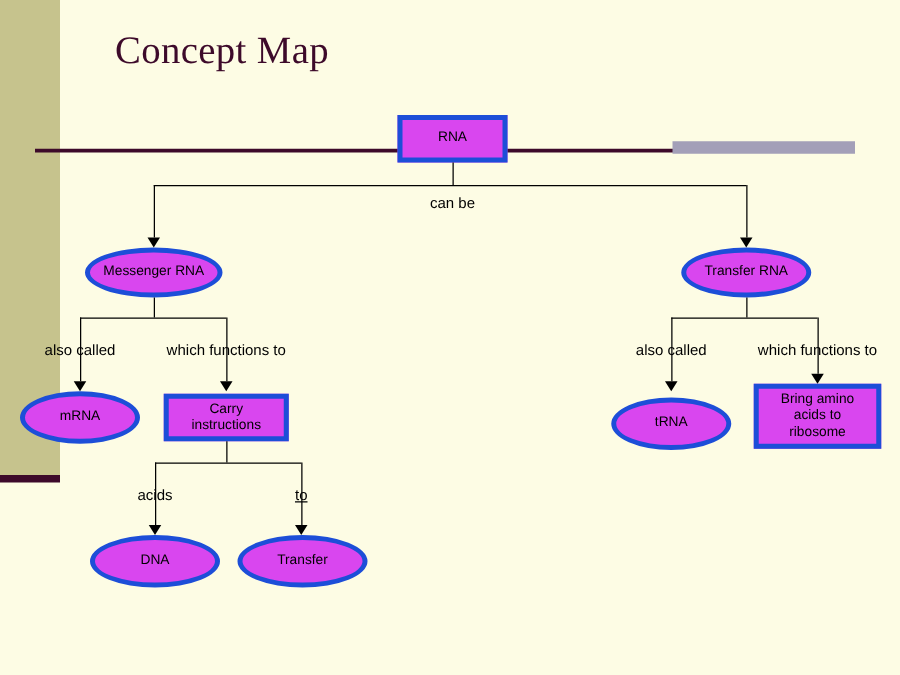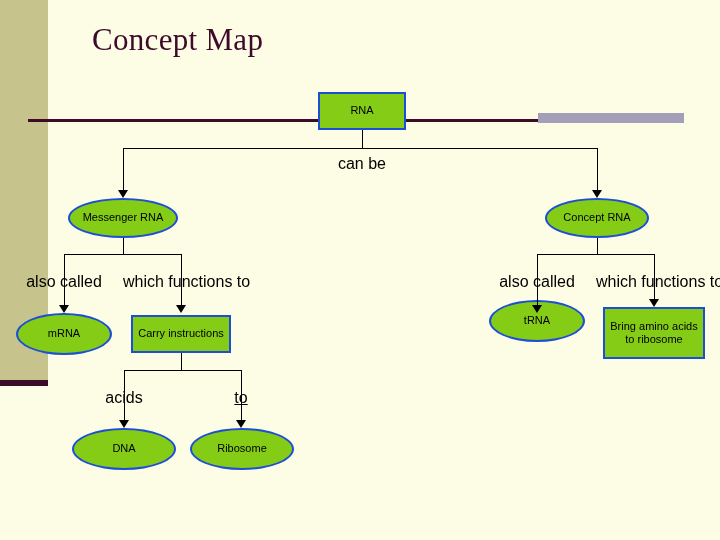--- a/index.html
+++ b/index.html
@@ -53,22 +53,22 @@
     left: 538px;
     top: 113px;
     width: 146px;
     height: 10px;
     background: #a39fb8;
   }
 
   
   .node {
     position: absolute;
-    background: #84cc16;
-    border: 2px solid #1d4ed8;
+    background: #d946ef;
+    border: 4px solid #1d4ed8;
     color: #000;
     font-size: 11px;
     line-height: 1.22;
     text-align: center;
     display: flex;
     align-items: center;
     justify-content: center;
     box-sizing: border-box;
     padding: 2px 4px;
   }
@@ -89,21 +89,21 @@
   .arrow-down {
     position: absolute;
     width: 0;
     height: 0;
     border-left: 5px solid transparent;
     border-right: 5px solid transparent;
     border-top: 8px solid #000;
   }
   .edge-label {
     position: absolute;
-    font-size: 16px;
+    font-size: 12px;
     color: #000;
     text-align: center;
     white-space: nowrap;
   }
 </style>
 </head>
 <body>
 
 <div class="left-band"></div>
 <div class="left-band-lower"></div>
@@ -114,45 +114,45 @@
 
 <div class="node rect" style="left:318px; top:92px; width:88px; height:38px;">
   <span>RNA</span>
 </div>
 
 <div class="node ellipse" style="left:68px; top:198px; width:110px; height:40px;">
   <span>Messenger RNA</span>
 </div>
 
 <div class="node ellipse" style="left:545px; top:198px; width:104px; height:40px;">
-  <span>Concept RNA</span>
+  <span>Transfer RNA</span>
 </div>
 
 <div class="node ellipse" style="left:16px; top:313px; width:96px; height:42px;">
   <span>mRNA</span>
 </div>
 
 <div class="node rect" style="left:131px; top:315px; width:100px; height:38px;">
   <span>Carry instructions</span>
 </div>
 
-<div class="node ellipse" style="left:489px; top:300px; width:96px; height:42px;text-align:center;">
+<div class="node ellipse" style="left:489px; top:318px; width:96px; height:42px;text-align:center;">
   <span>tRNA</span>
 </div>
 
 <div class="node rect" style="left:603px; top:307px; width:102px; height:52px;">
   <span>Bring amino acids to ribosome</span>
 </div>
 
 <div class="node ellipse" style="left:72px; top:428px; width:104px; height:42px;">
   <span>DNA</span>
 </div>
 
 <div class="node ellipse" style="left:190px; top:428px; width:104px; height:42px;">
-  <span>Ribosome</span>
+  <span>Transfer</span>
 </div>
 
 <div class="vline" style="left:362px; top:130px; height:18px;"></div>
 <div class="hline" style="left:123px; top:148px; width:474px;"></div>
 <div class="vline" style="left:123px; top:148px; height:42px;"></div>
 <div class="arrow-down" style="left:118px; top:190px;"></div>
 <div class="vline" style="left:597px; top:148px; height:42px;"></div>
 <div class="arrow-down" style="left:592px; top:190px;"></div>
 <div class="edge-label" style="left:334px; top:155px; width:56px;">can be</div>
 

